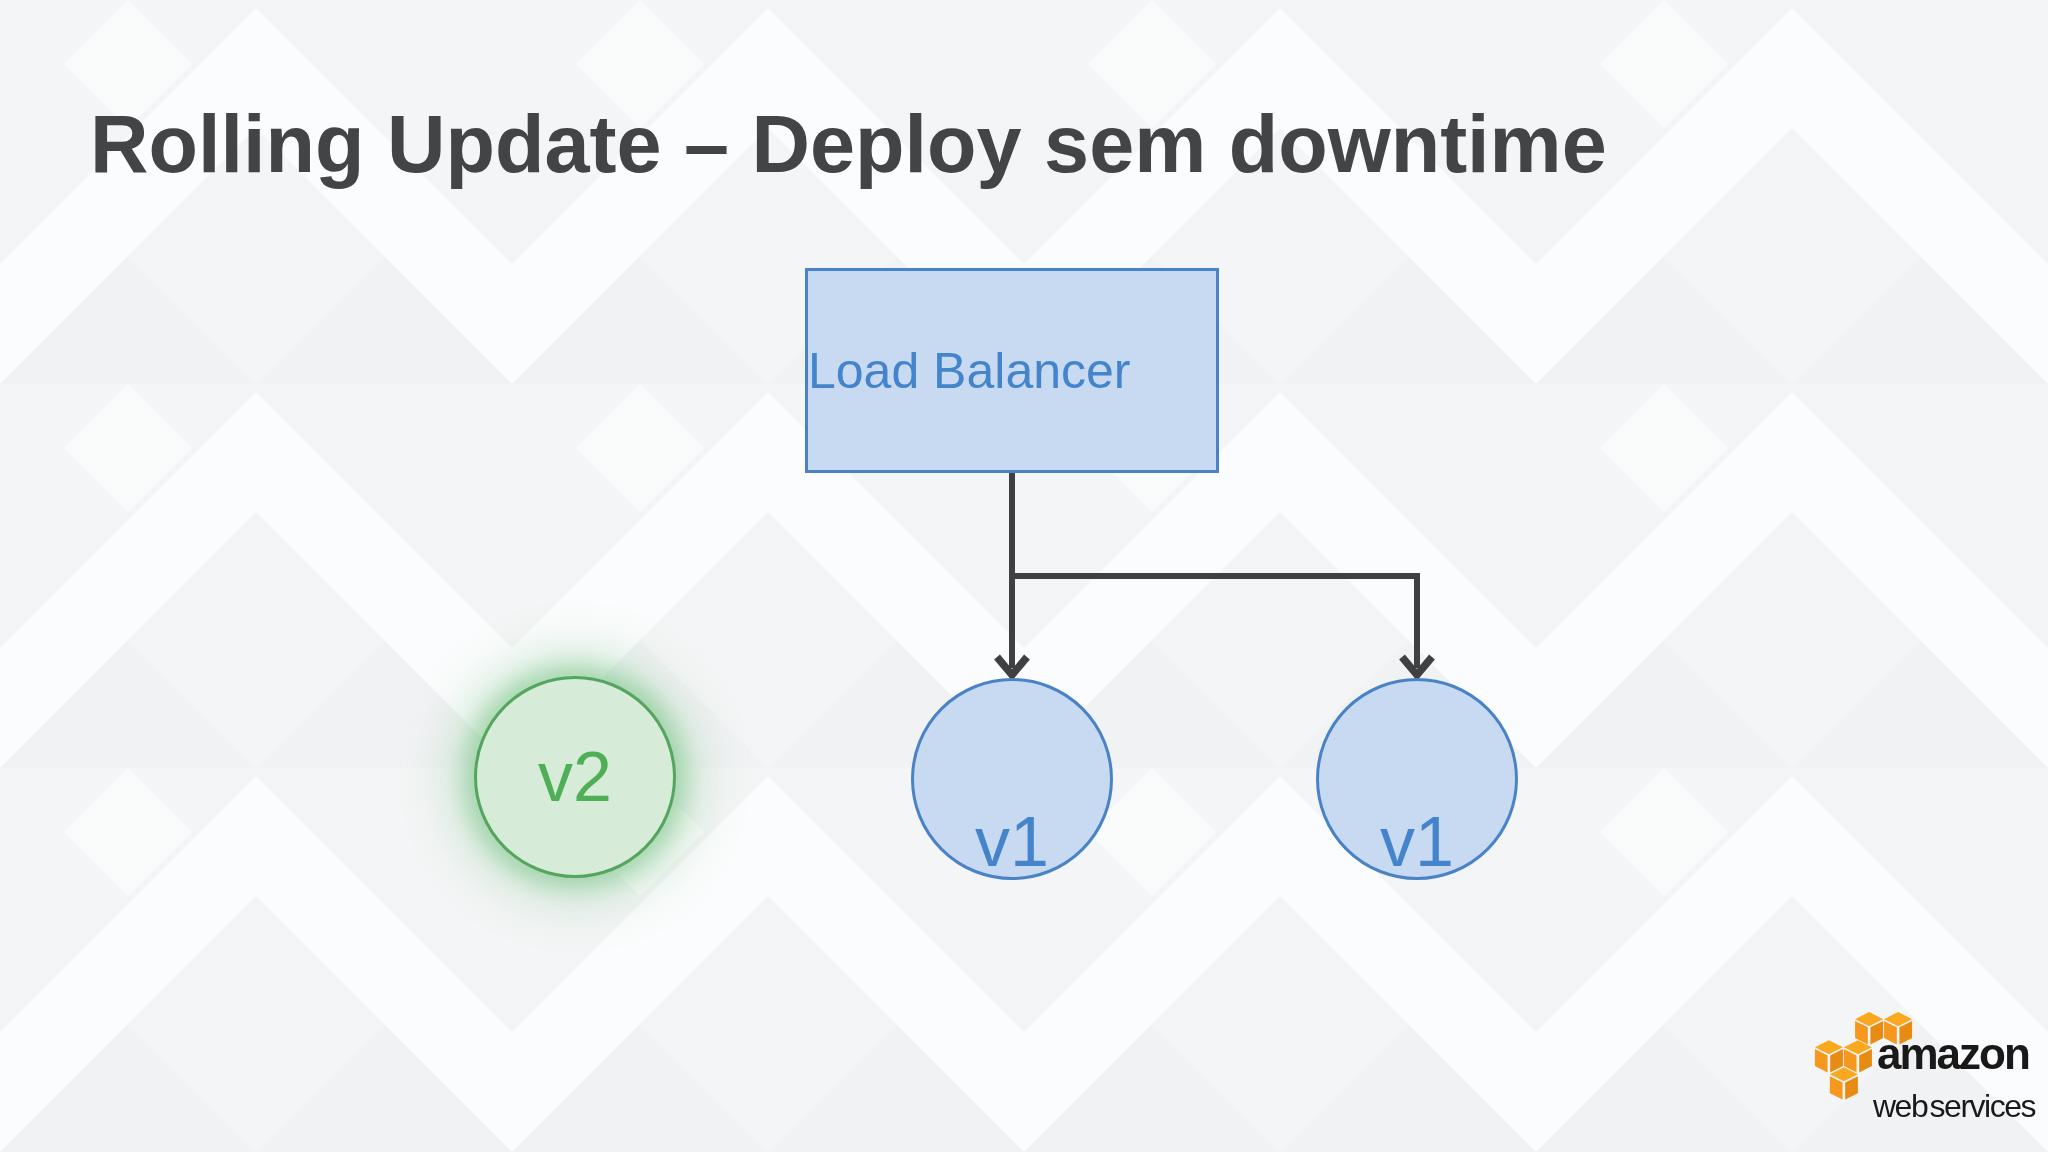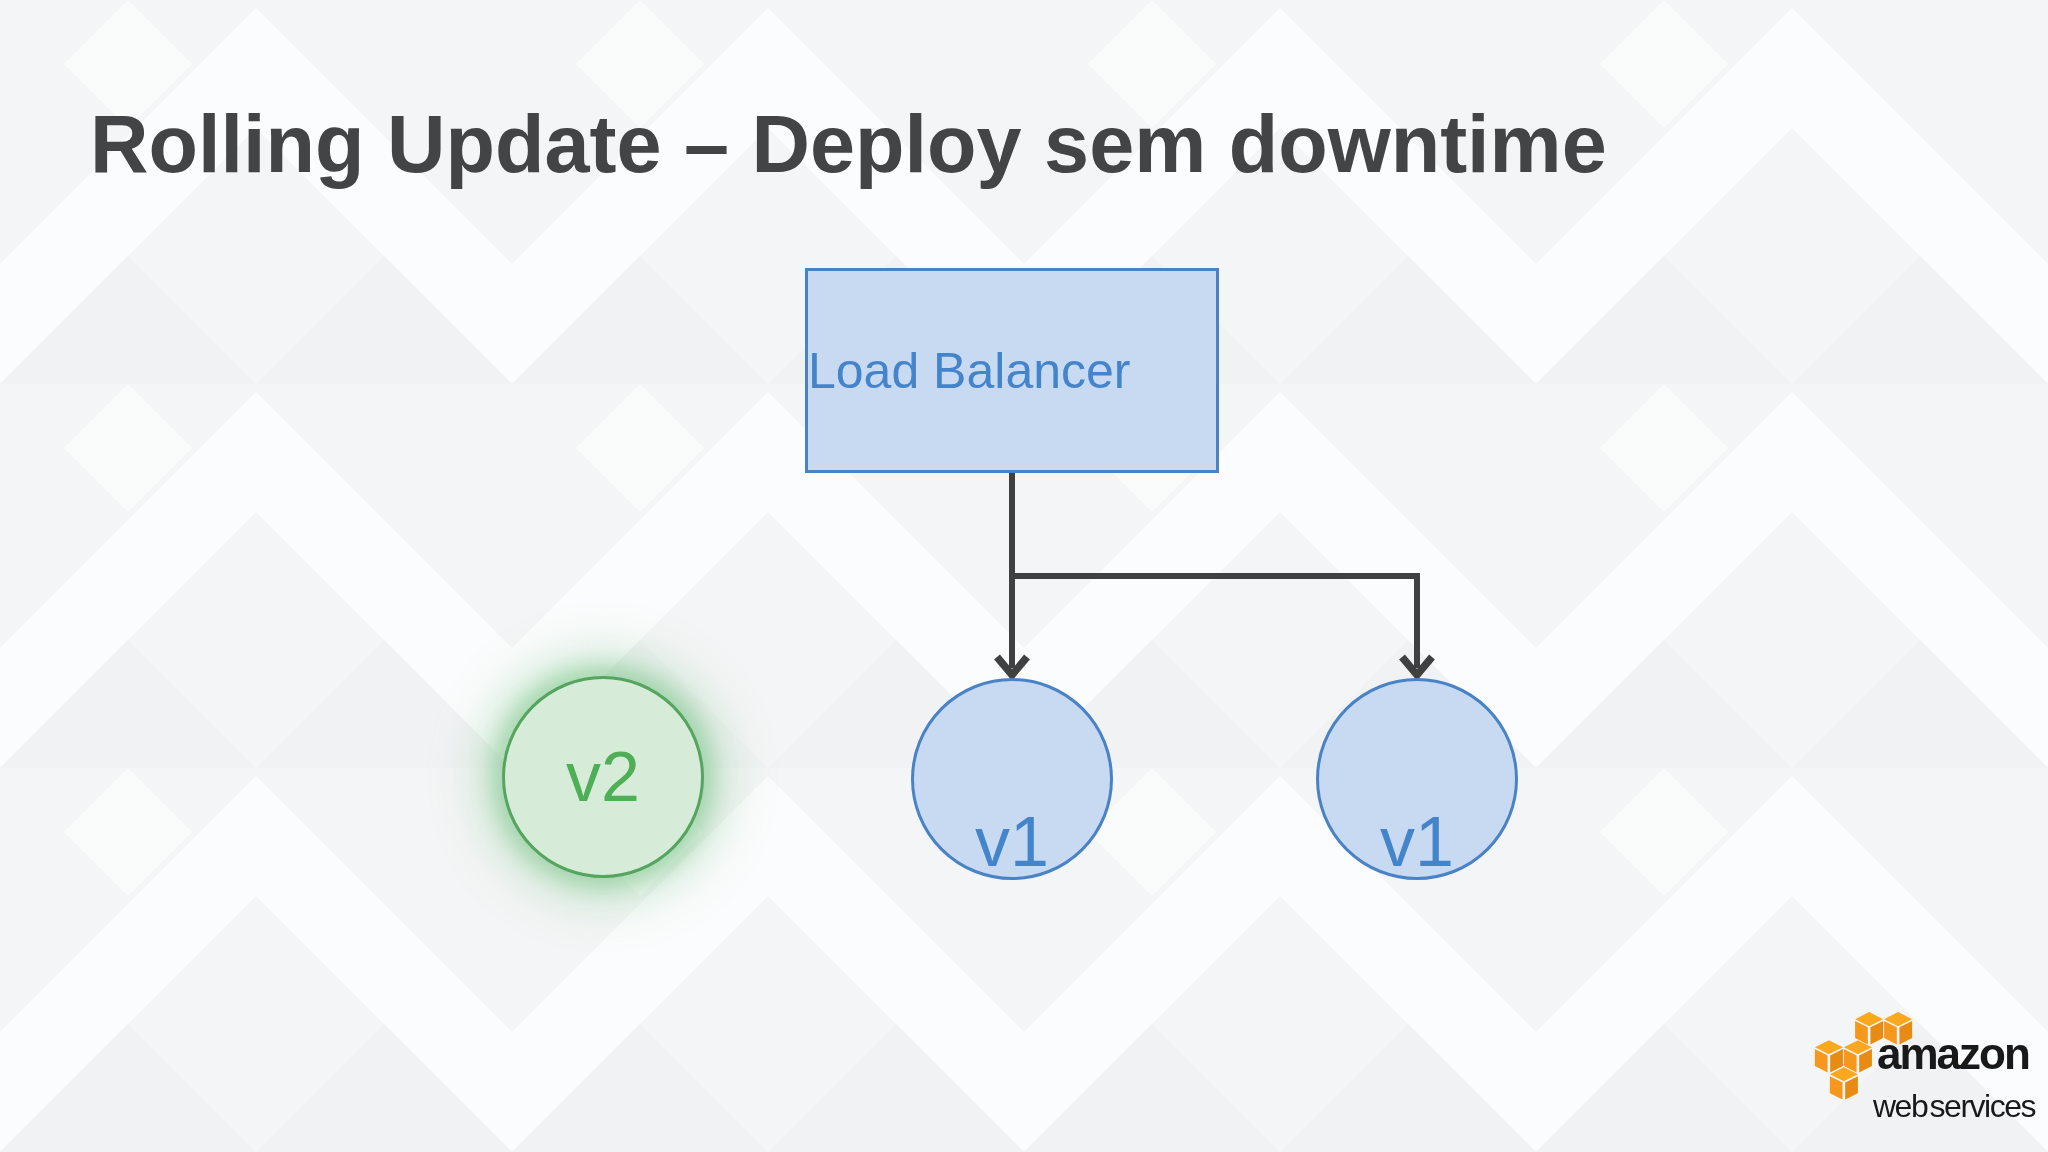--- a/index.html
+++ b/index.html
@@ -48,21 +48,21 @@
     color:var(--blue-text,#4484ca);
     align-items:flex-end;
   }
   .node-green{
     background:var(--green-fill,#d6ecd8);
     border:3px solid var(--green-border,#55a55f);
     color:var(--green-text,#4faf57);
     box-shadow:0 0 20px 10px var(--green-glow-inner,rgba(126,199,139,.55)),
                0 0 46px 28px var(--green-glow-outer,rgba(126,199,139,.30));
   }
-  .node-v2{left:502px;top:676px;}
+  .node-v2{left:474px;top:676px;}
   .node-v1-left{left:911px;top:678px;}
   .node-v1-right{left:1316px;top:678px;}
 
   .aws-logo{position:absolute;left:1808px;top:1007px;width:232px;height:100px;text-decoration:underline;}
   .aws-cubes{position:absolute;left:5px;top:5px;width:101px;height:90px;}
   .cube-top{fill:var(--logo-orange-top,#fba81f);}
   .cube-left{fill:var(--logo-orange,#f6981e);}
   .cube-right{fill:var(--logo-orange-dark,#e88b12);}
   .aws-wordmark{
     position:absolute;left:69px;top:25px;

